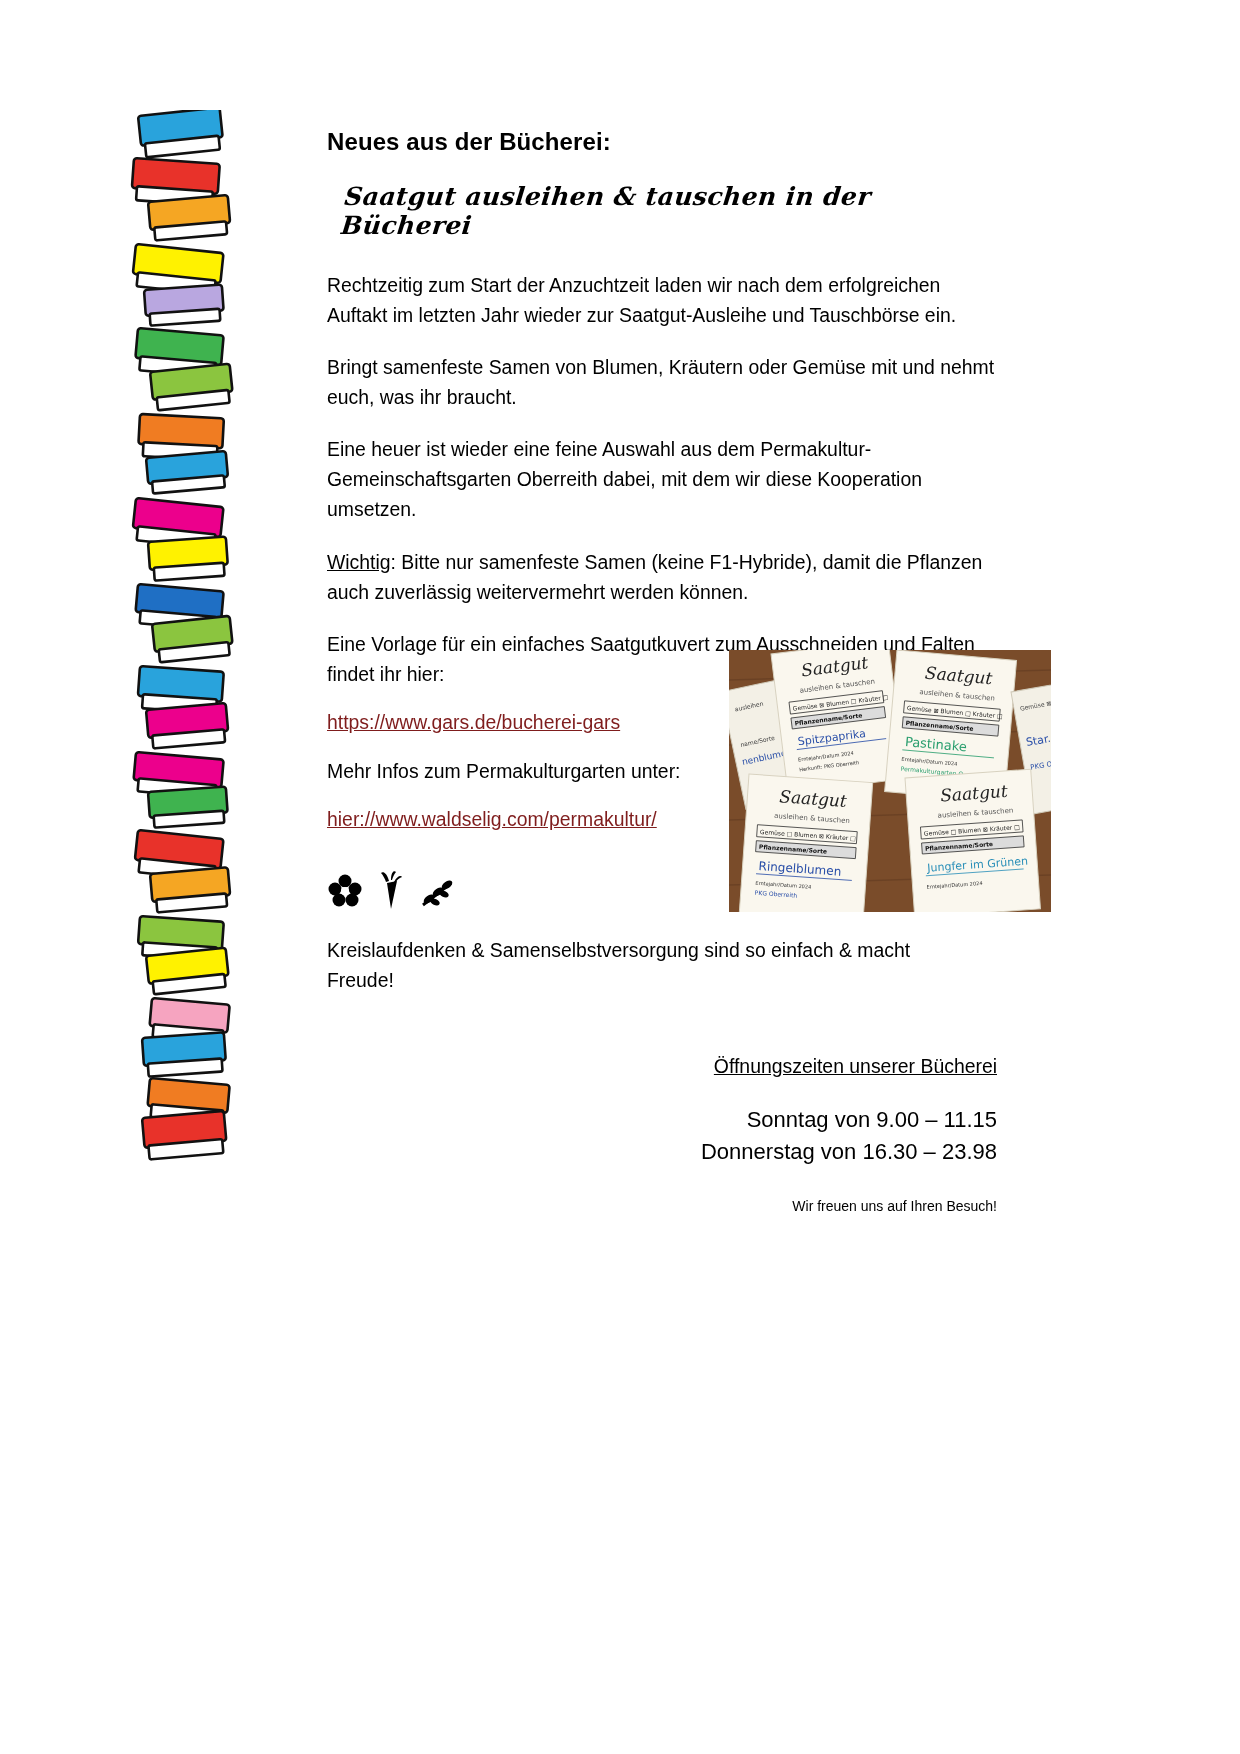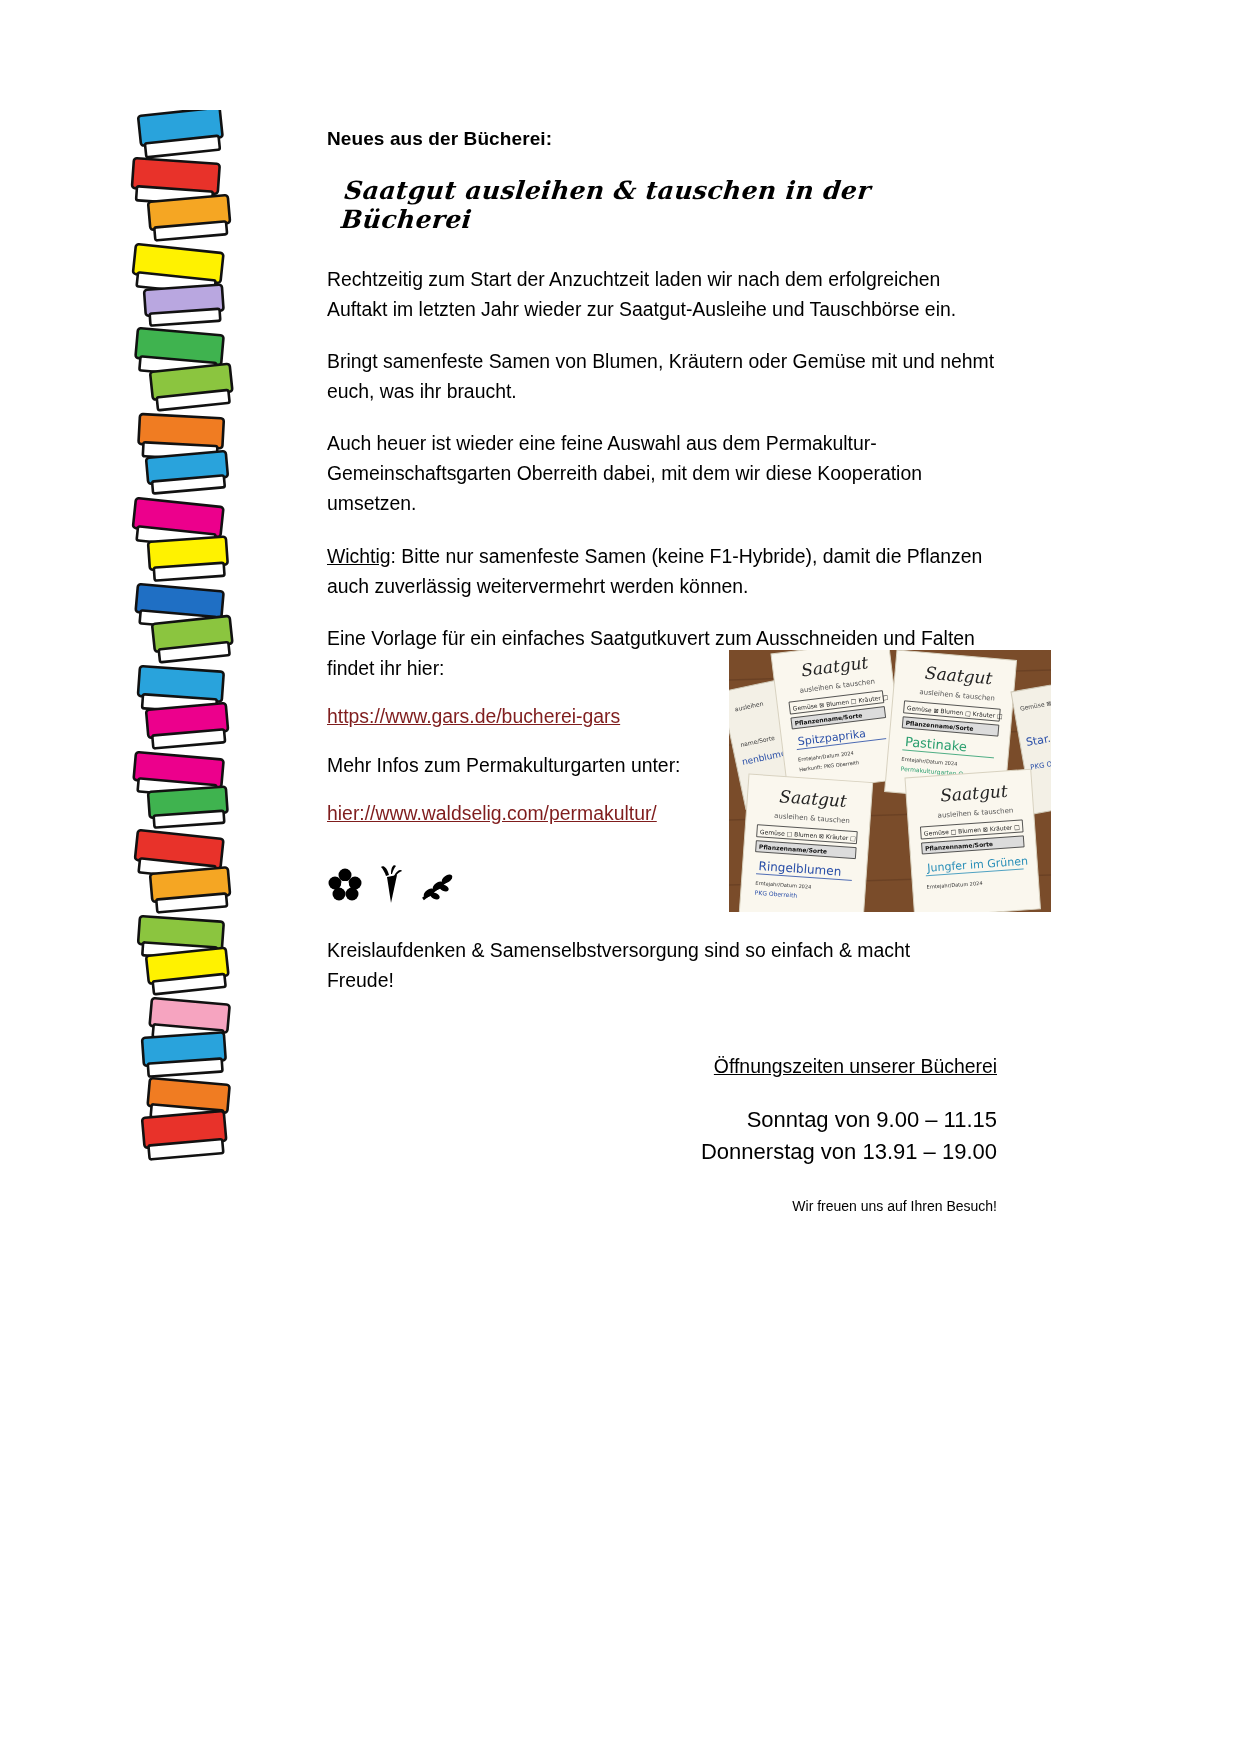--- a/index.html
+++ b/index.html
@@ -30,21 +30,21 @@
 
   
   .content {
     position: absolute;
     left: 327px;
     top: 128px;
     width: 670px;
   }
 
   .heading-main {
-    font-size: 19px;
+    font-size: 24px;
     font-weight: bold;
     color: #000;
     margin: 0 0 26px 0;
     letter-spacing: 0.1px;
   }
 
   .script-title {
     font-family: "DejaVu Serif", serif;
     font-style: italic;
     font-size: 25px;
@@ -236,21 +236,21 @@
 </div>
 
 <div class="content">
 
   <div class="heading-main">Neues aus der Bücherei:</div>
 
   <div class="script-title">Saatgut ausleihen &amp; tauschen in der Bücherei</div>
 
   <p class="body-text">Rechtzeitig zum Start der Anzuchtzeit laden wir nach dem erfolgreichen Auftakt im letzten Jahr wieder zur Saatgut-Ausleihe und Tauschbörse ein.</p>
   <p class="body-text">Bringt samenfeste Samen von Blumen, Kräutern oder Gemüse mit und nehmt euch, was ihr braucht.</p>
-  <p class="body-text">Auch heuer ist wieder eine feine Auswahl aus dem Permakultur-Gemeinschaftsgarten Oberreith dabei, mit dem wir diese Kooperation umsetzen.</p>
+  <p class="body-text">Eine heuer ist wieder eine feine Auswahl aus dem Permakultur-Gemeinschaftsgarten Oberreith dabei, mit dem wir diese Kooperation umsetzen.</p>
 
   <p class="body-text"><span class="underline">Wichtig</span><span>: Bitte nur samenfeste Samen (keine F1-Hybride), damit die Pflanzen auch zuverlässig weitervermehrt werden können.</span></p>
 
   <p class="body-text">Eine Vorlage für ein einfaches Saatgutkuvert zum Ausschneiden und Falten findet ihr hier:</p>
 
   <a class="link" href="#">https://www.gars.de/bucherei-gars</a>
 
   <p class="body-text">Mehr Infos zum Permakulturgarten unter:</p>
 
   <a class="link" href="#">hier://www.waldselig.com/permakultur/</a>
@@ -378,15 +378,15 @@
       </g>
     </g>
   </svg>
 </div>
 
 <div class="closing-text">Kreislaufdenken &amp; Samenselbstversorgung sind so einfach &amp; macht Freude!</div>
 
 <div class="hours-block">
   <div class="hours-title">Öffnungszeiten unserer Bücherei</div>
   <div class="hours-line">Sonntag von 9.00 – 11.15</div>
-  <div class="hours-line">Donnerstag von 13.91 – 19.00</div>
+  <div class="hours-line">Donnerstag von 16.30 – 23.98</div>
   <div class="welcome">Wir freuen uns auf Ihren Besuch!</div>
 </div>
 
 </body></html>

